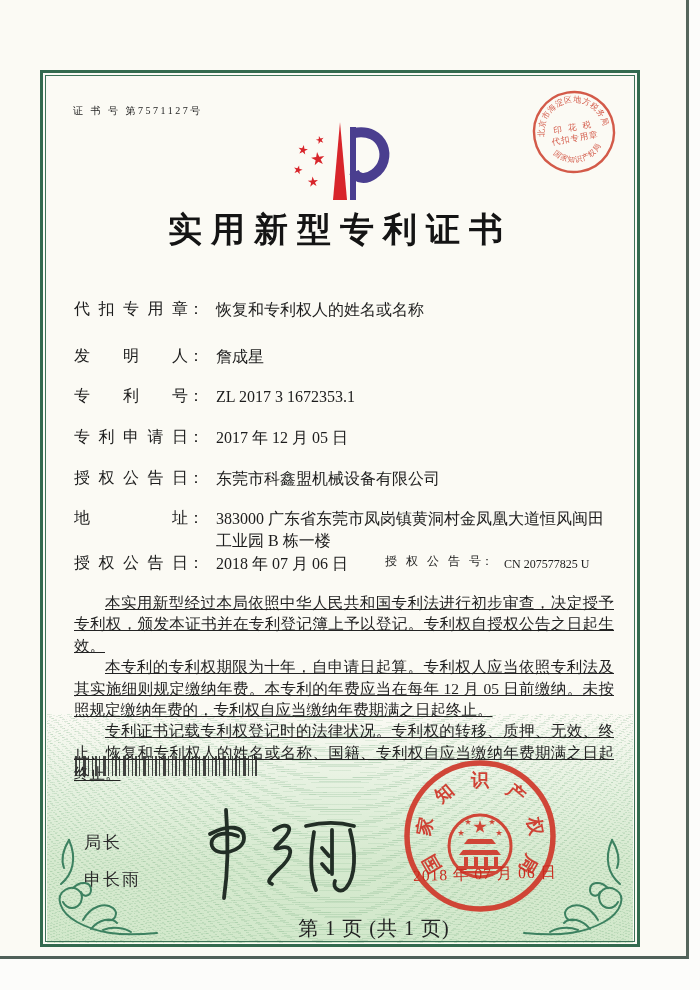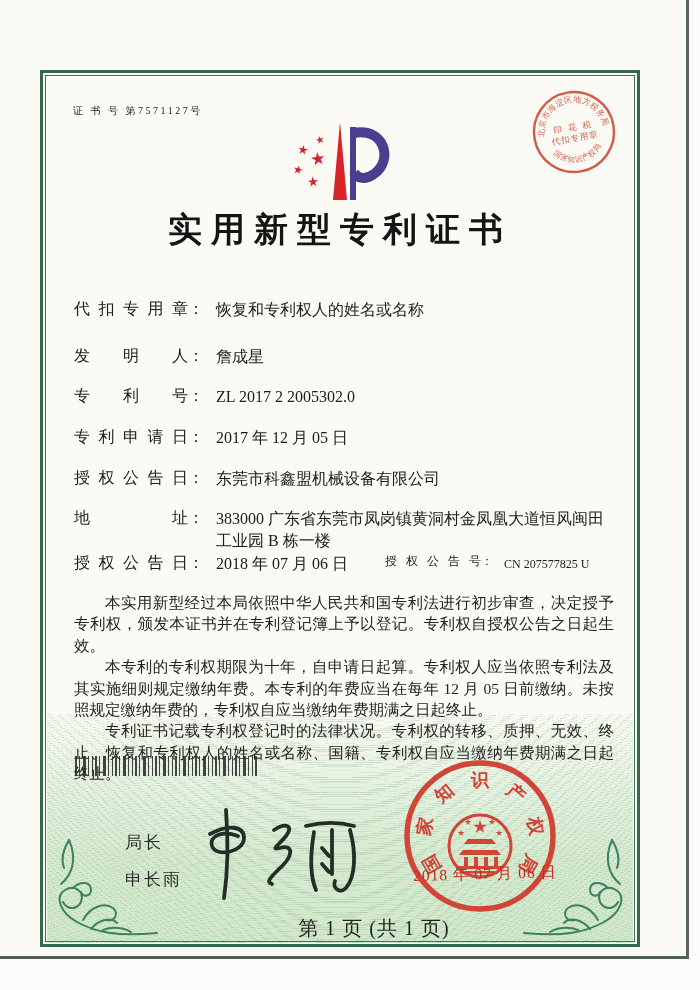--- a/index.html
+++ b/index.html
@@ -32,31 +32,31 @@
            font-size:34px; font-weight:600; letter-spacing:9px; color:#141414; }
 
   .row { position:absolute; left:74px; font-size:16px; color:#1c1c1c; }
   .lab { display:inline-block; width:114px; text-align:justify; text-align-last:justify; vertical-align:top; }
   .colon { display:inline-block; vertical-align:top; }
   .val { display:inline-block; vertical-align:top; margin-left:8px; white-space:pre-line; max-width:400px; line-height:22px; }
   .row-right { position:absolute; left:385px; font-size:12px; color:#1c1c1c; }
   .lab-sm { display:inline-block; width:96px; text-align:justify; text-align-last:justify; vertical-align:top; }
 
   .paras { position:absolute; left:74px; top:592px; width:540px; font-size:15.5px;
-           line-height:21.4px; color:#232323; text-align:justify; }
+           line-height:21.4px; color:#232323; text-align:justify;text-decoration:underline; }
   .paras p { text-indent:2em; }
 
   .barcode { position:absolute; left:75px; top:756px; width:182px; height:20px; opacity:.88;
     background-image:repeating-linear-gradient(90deg,
       #2c2c2c 0 2px, transparent 2px 4px, #2c2c2c 4px 5px, transparent 5px 8px,
       #2c2c2c 8px 11px, transparent 11px 13px, #2c2c2c 13px 14px, transparent 14px 17px,
       #2c2c2c 17px 18px, transparent 18px 20px); }
 
   .officer { position:absolute; left:84px; top:824px; font-family:"Liberation Sans","DejaVu Sans",sans-serif;
-             font-size:17px; letter-spacing:2px; color:#2d2d2d; line-height:37px;margin-left:41px; }
+             font-size:17px; letter-spacing:2px; color:#2d2d2d; line-height:37px; }
 
   .signature { position:absolute; left:182px; top:796px; }
   .flourish-l { position:absolute; left:47px; top:836px; }
   .flourish-r { position:absolute; left:522px; top:836px; transform:scaleX(-1); }
 
   .seal { position:absolute; left:398px; top:752px; opacity:.93; }
   .seal-date { position:absolute; left:394px; top:864px; width:182px; text-align:center;
                color:#c92a1d; font-size:15.5px; letter-spacing:1px; transform:rotate(-1.5deg); }
 
   .tax-stamp { position:absolute; left:528px; top:84px; opacity:.9; }
@@ -138,21 +138,21 @@
   <div class="row" style="top:299px">
     <span class="lab">代扣专用章</span><span class="colon">：</span>
     <span class="val">恢复和专利权人的姓名或名称</span>
   </div>
   <div class="row" style="top:346px">
     <span class="lab">发明人</span><span class="colon">：</span>
     <span class="val">詹成星</span>
   </div>
   <div class="row" style="top:386px">
     <span class="lab">专利号</span><span class="colon">：</span>
-    <span class="val">ZL 2017 2 2005302.0</span>
+    <span class="val">ZL 2017 3 1672353.1</span>
   </div>
   <div class="row" style="top:427px">
     <span class="lab">专利申请日</span><span class="colon">：</span>
     <span class="val">2017 年 12 月 05 日</span>
   </div>
   <div class="row" style="top:468px">
     <span class="lab">授权公告日</span><span class="colon">：</span>
     <span class="val">东莞市科鑫盟机械设备有限公司</span>
   </div>
   <div class="row" style="top:508px">

